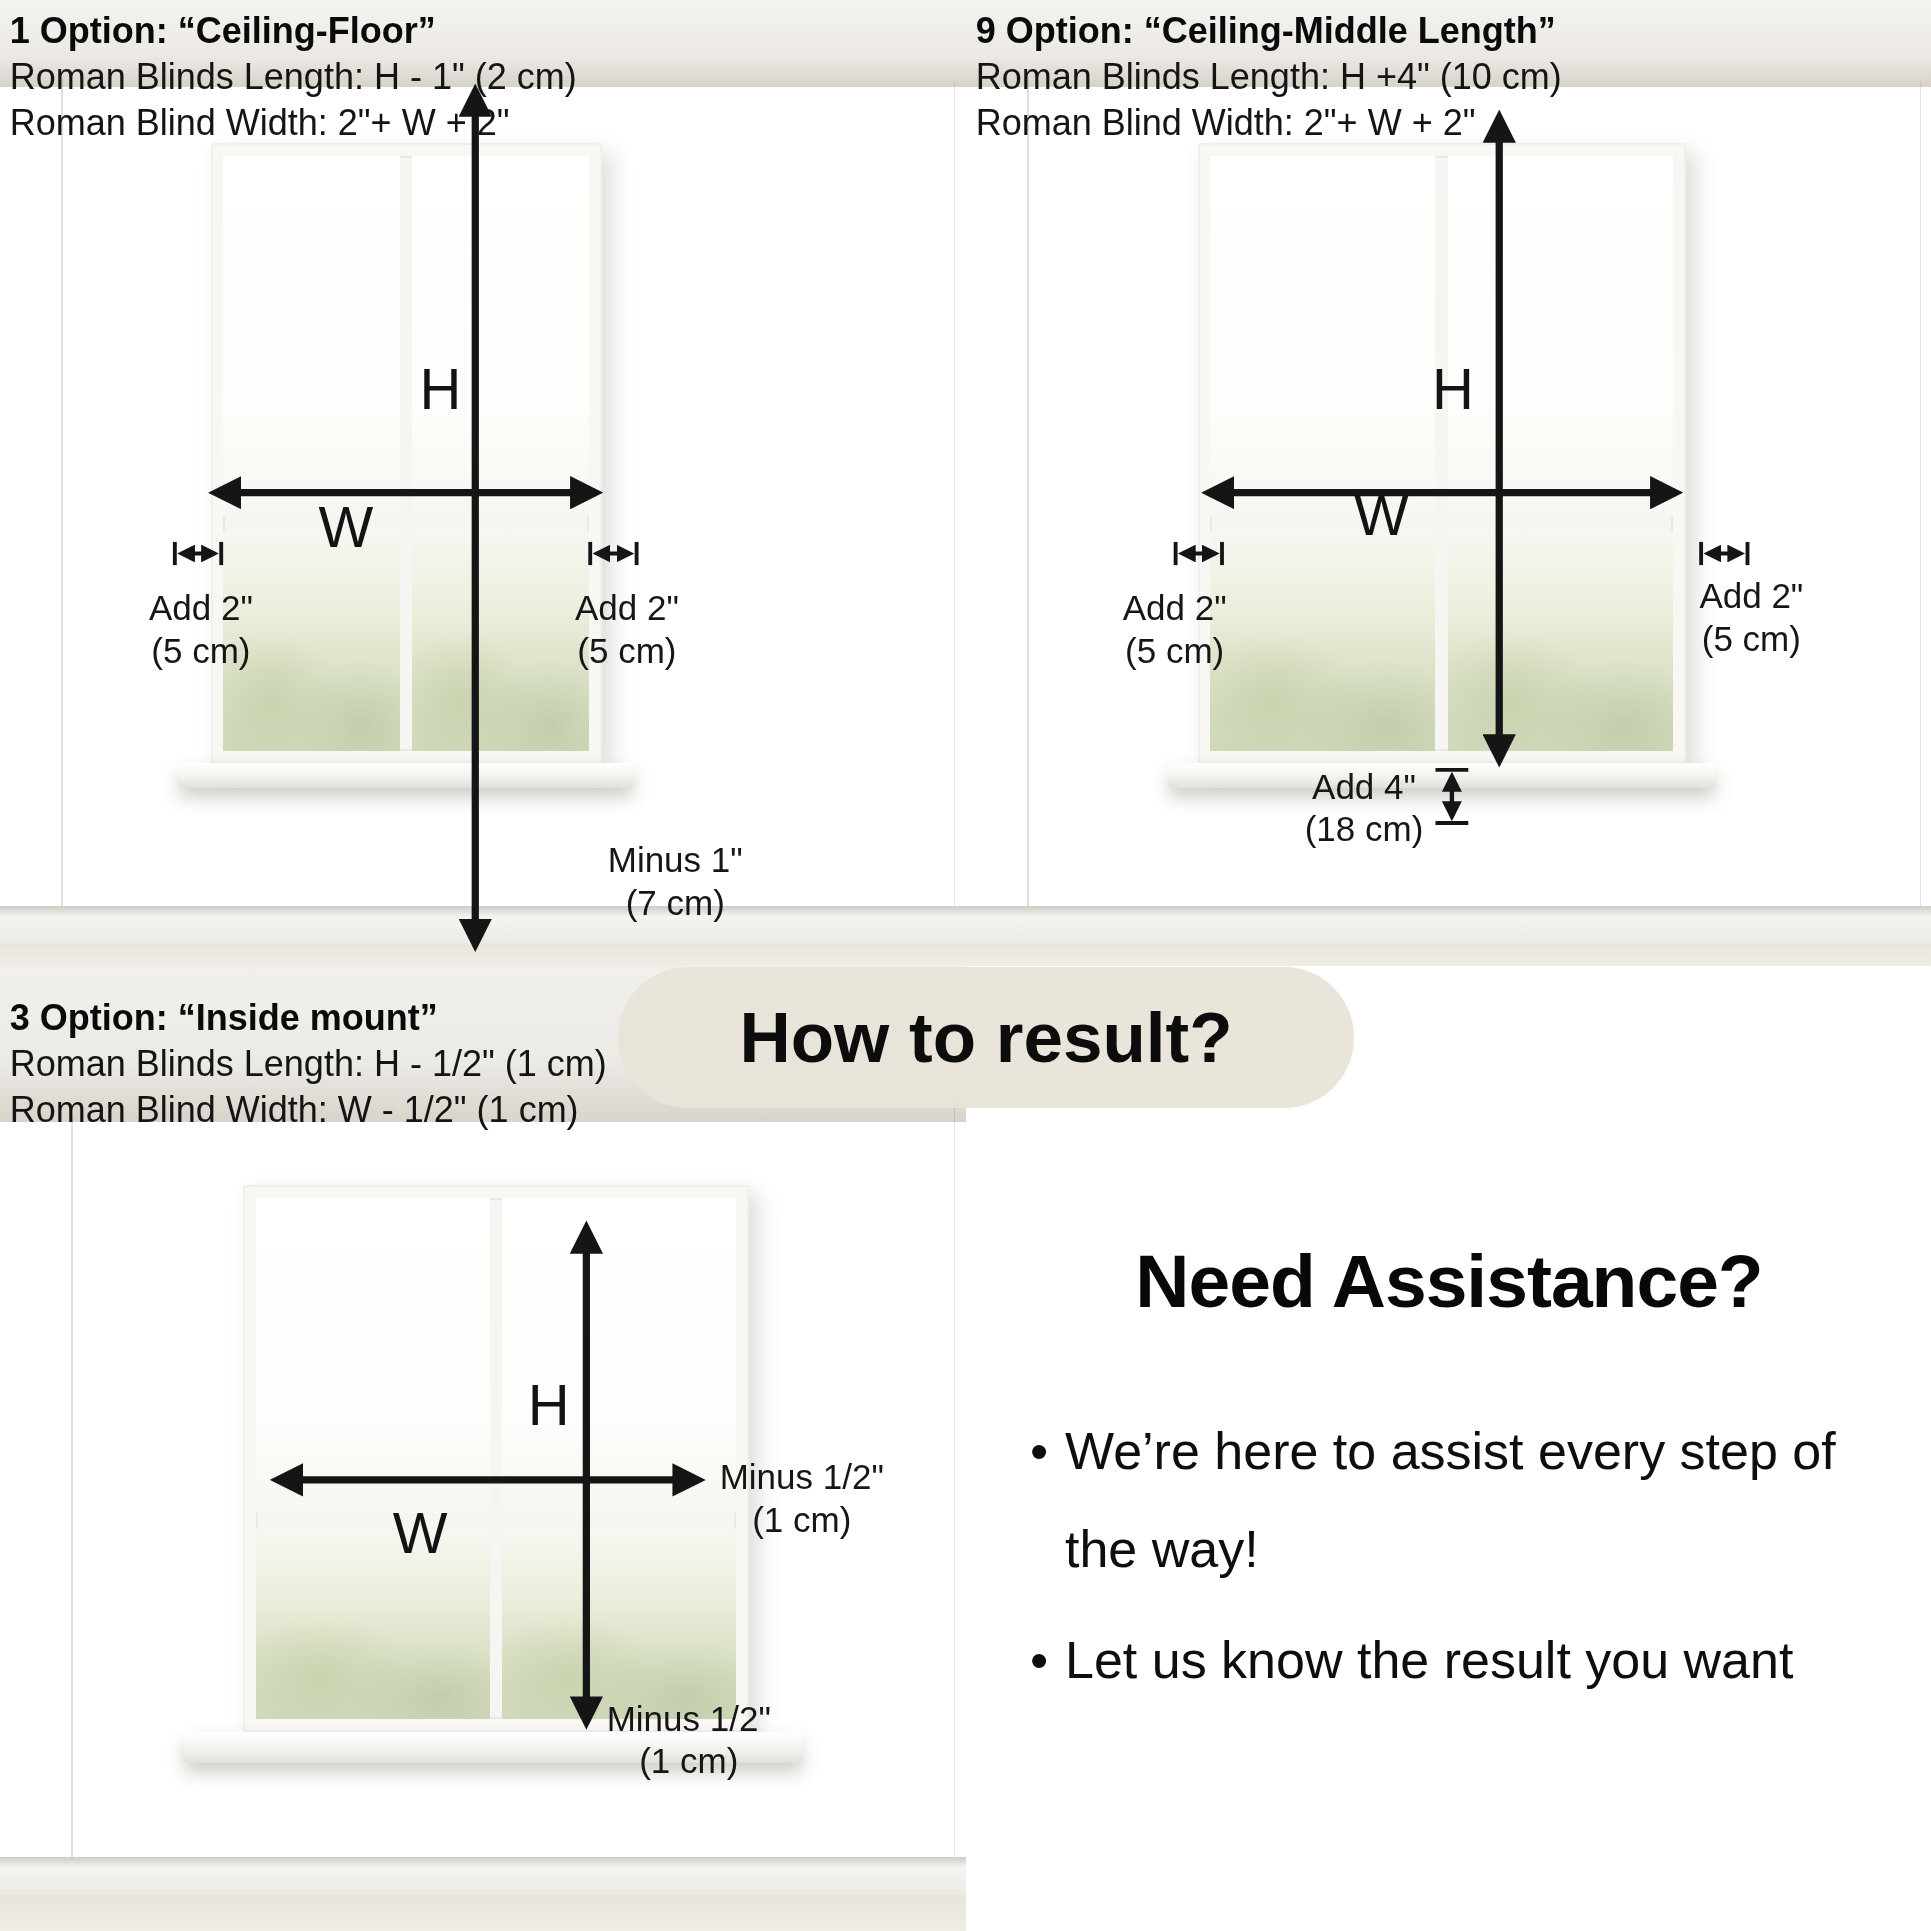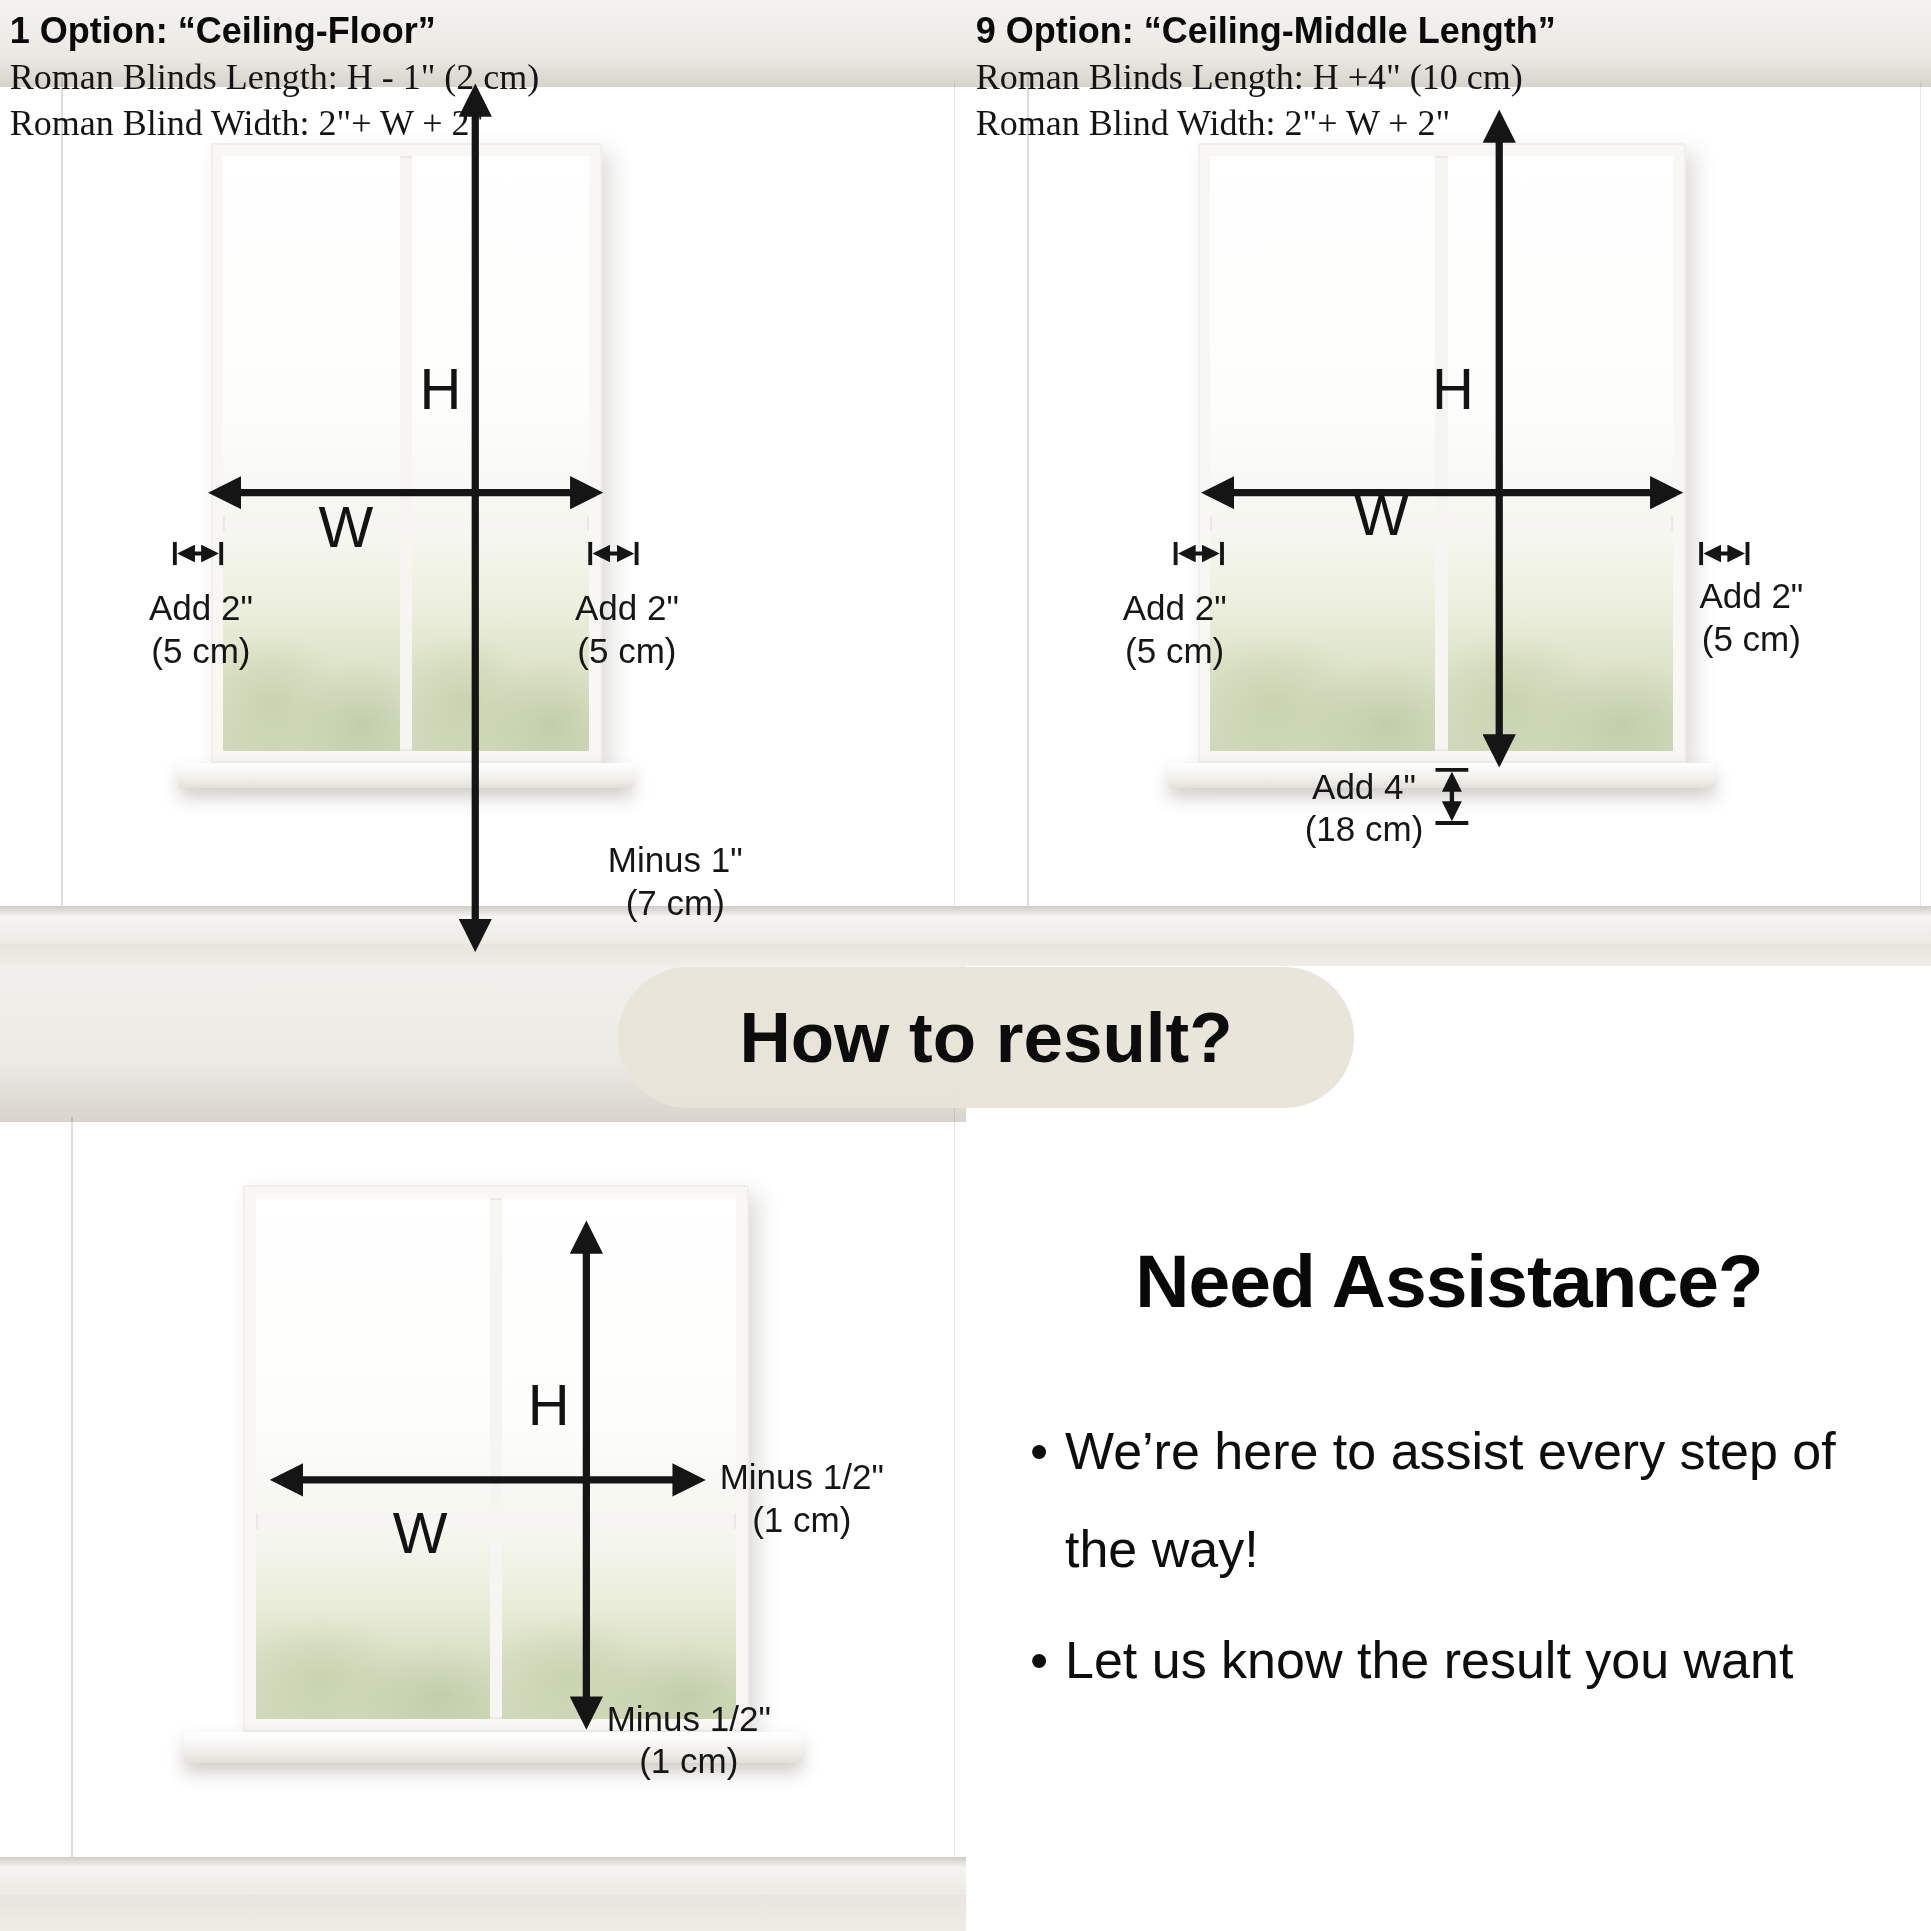--- a/index.html
+++ b/index.html
@@ -59,21 +59,21 @@
   .q3 .sill { left:19%;   top:79.3%; width:64%;   height:3.2%; }
 
   
   .overlay { position:absolute; inset:0; z-index:3; }
   .dim { position:absolute; transform:translate(-50%,-50%); font-size:58px; color:#131313; z-index:4; }
   .anno { position:absolute; transform:translate(-50%,-50%); font-size:35px; line-height:1.22;
     text-align:center; color:#161616; white-space:nowrap; z-index:4; }
   .panel-header { position:absolute; left:9.7px; top:7.7px; z-index:5; }
   .q3 .panel-header { top:29px; }
   .ph-title { font-size:36px; font-weight:700; line-height:46px; color:#0a0a0a; }
-  .ph-line  { font-size:36px; line-height:46px; color:#141414;font-family:Liberation Serif, serif; }
+  .ph-line  { font-size:36px; line-height:46px; color:#141414; }
 
   
   .q1 .lbl-h { left:45.6%; top:40.2%; }
   .q1 .lbl-w { left:35.8%; top:54.4%; }
   .q1 .lbl-add-l { left:20.8%; top:65.2%; }
   .q1 .lbl-add-r { left:64.9%; top:65.2%; }
   .q1 .lbl-extra { left:69.9%; top:91.3%; }
   
   .q2 .lbl-h { left:50.4%; top:40.2%; }
   .q2 .lbl-w { left:43%;   top:53.2%; }
@@ -241,20 +241,25 @@
     <div class="dim lbl-h">H</div>
     <div class="dim lbl-w">W</div>
     <div class="anno lbl-right">
       <div>Minus 1/2"</div>
       <div>(1 cm)</div>
     </div>
     <div class="anno lbl-extra">
       <div>Minus 1/2"</div>
       <div>(1 cm)</div>
     </div>
+    <header class="panel-header">
+      <div class="ph-title">3 Option: “Inside mount”</div>
+      <div class="ph-line">Roman Blinds Length: H - 1/2" (1 cm)</div>
+      <div class="ph-line">Roman Blind Width: W - 1/2" (1 cm)</div>
+    </header>
   </section>
 
   <section class="quad q4">
     <h2 class="assist-heading">Need Assistance?</h2>
     <ul class="assist-list">
       <li>We’re here to assist every step of the way!</li>
       <li>Let us know the result you want</li>
     </ul>
   </section>
 

